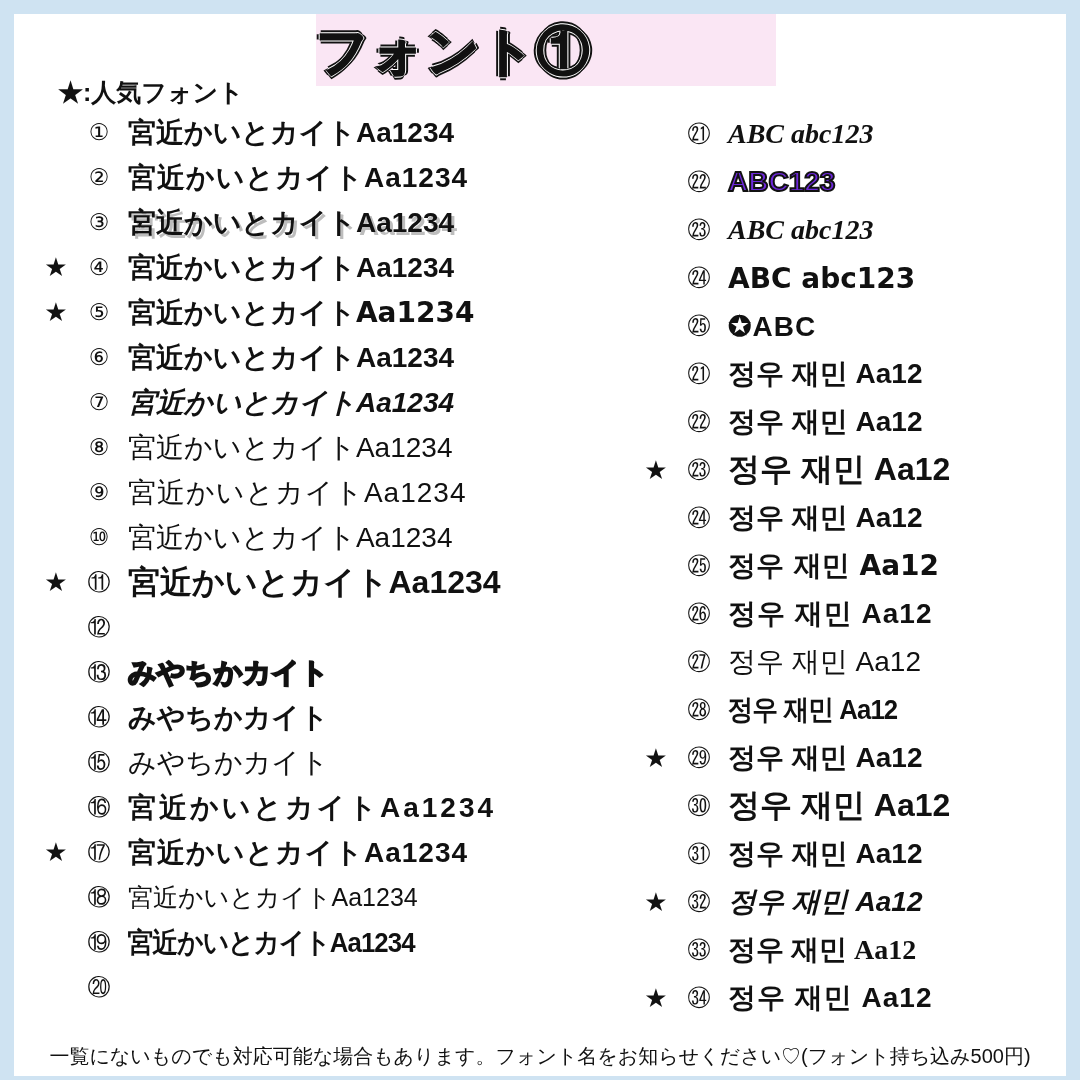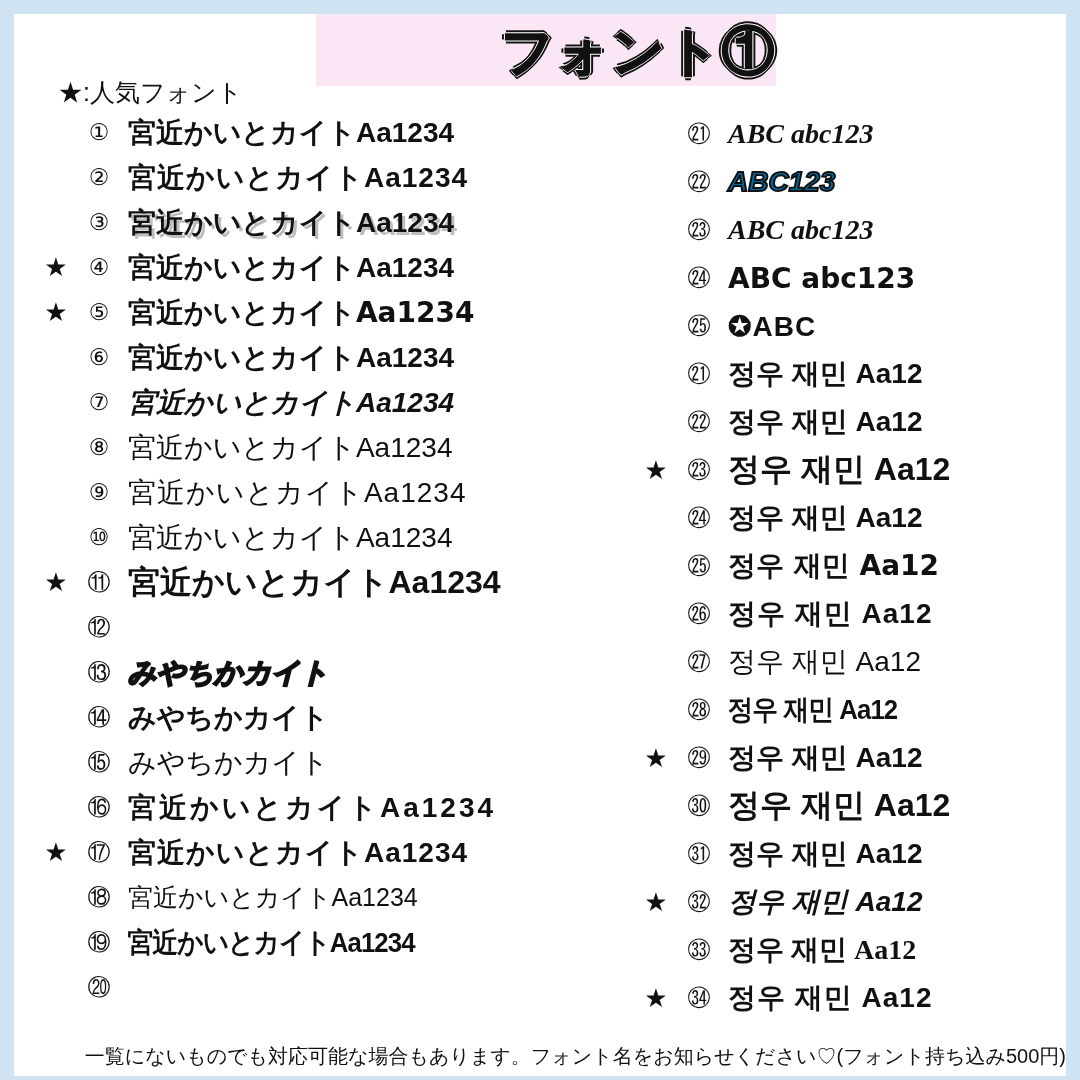--- a/index.html
+++ b/index.html
@@ -36,38 +36,39 @@
     height: 72px;
     background: #fae6f4;
   }
   .title-text {
     position: absolute;
     left: 302px;
     top: 2px;
     width: 460px;
     height: 70px;
     line-height: 70px;
-    text-align: right;
+    text-align: left;
     font-size: 52px;
     font-weight: bold;
     letter-spacing: 2px;
     color: #111;
     -webkit-text-stroke: 2px #111;
     text-shadow:
        2px 0 0 #fff, -2px 0 0 #fff, 0 2px 0 #fff, 0 -2px 0 #fff,
        4px 0 0 #111, -4px 0 0 #111, 0 4px 0 #111, 0 -4px 0 #111;
     white-space: nowrap;
   }
   .legend {
     position: absolute;
     left: 44px;
     top: 62px;
     font-size: 25px;
     color: #111;
     white-space: nowrap;
+    font-weight: bold;
   }
   .col {
     position: absolute;
     top: 96px;
   }
   .col-left { left: 22px; width: 600px; }
   .col-right { left: 622px; width: 420px; }
 
   .row {
     display: flex;
@@ -102,24 +103,23 @@
 
   
   .s-bold     { font-weight: bold; }
   .s-normal   { font-weight: normal; }
   .s-heavy    { font-weight: bold; letter-spacing: 1px; }
   .s-round    { font-weight: bold; font-family: "DejaVu Sans", sans-serif; }
   .s-serif    { font-family: "Liberation Serif", serif; font-weight: bold; }
   .s-serif-it { font-family: "Liberation Serif", serif; font-weight: bold; font-style: italic; }
   .s-italic   { font-style: italic; font-weight: bold; }
   .s-outline  {
-    color: #0369a1;
+    color: #6d28d9;
     -webkit-text-stroke: 2px #111;
     font-weight: bold;
-    font-style: italic;
   }
   .s-shadow   {
     font-weight: bold;
     text-shadow: 3px 3px 0 #bdbdbd;
   }
   .s-wide     { font-weight: bold; letter-spacing: 3px; }
   .s-narrow   { font-weight: bold; letter-spacing: -1px; transform: scaleX(0.92); transform-origin: left center; }
   .s-big      { font-size: 32px; font-weight: bold; }
   .s-small    { font-size: 25px; }
   .s-light    { font-weight: normal; letter-spacing: 1px; }
@@ -132,21 +132,21 @@
     height: 40px;
     background: #ffffff;
   }
   .footnote {
     position: absolute;
     left: 0;
     top: 0;
     width: 1052px;
     height: 40px;
     line-height: 40px;
-    text-align: right;
+    text-align: center;
     font-size: 20px;
     color: #111;
     white-space: nowrap;
   }
 </style>
 </head>
 <body>
 
 <div id="page">
   <div class="sheet">

